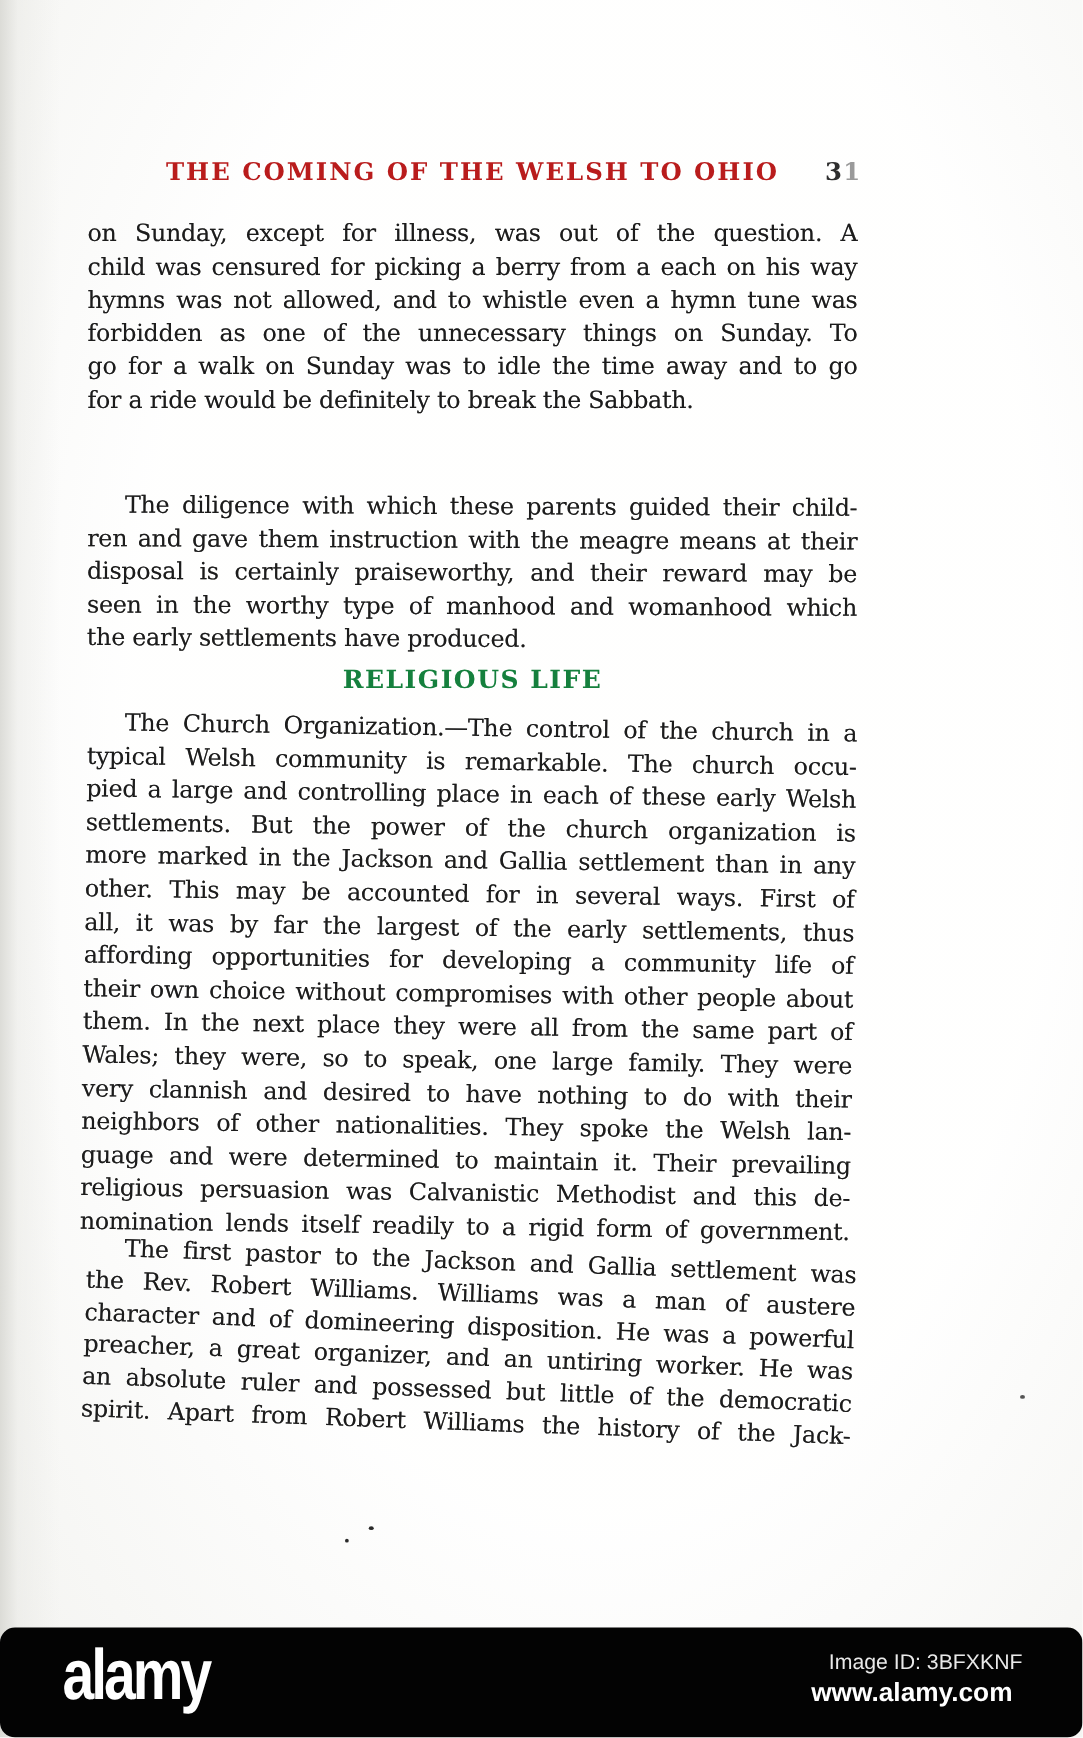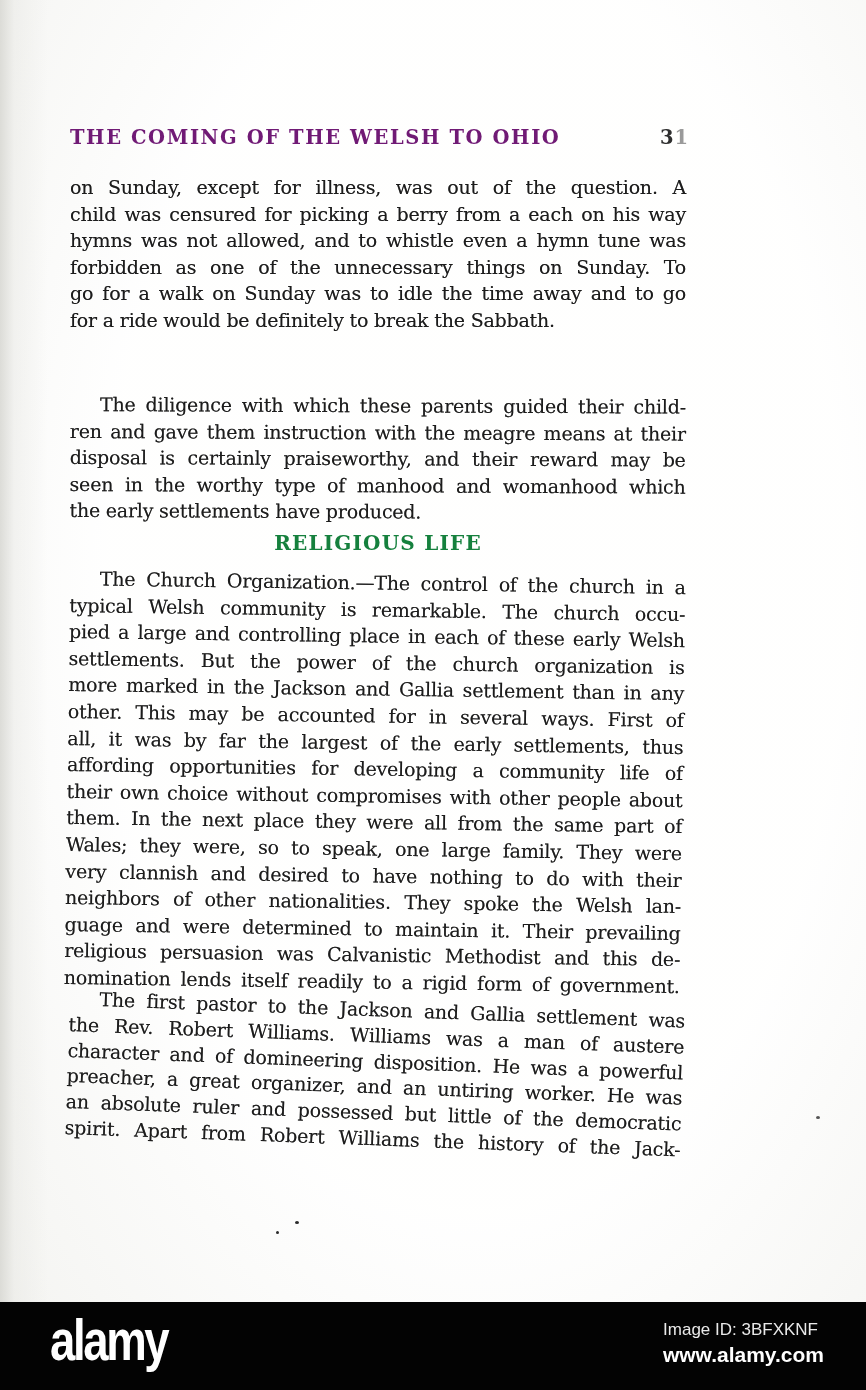--- a/index.html
+++ b/index.html
@@ -10,22 +10,22 @@
   }
   
   .page-shade{
     position:absolute;inset:0;pointer-events:none;
     background:
       linear-gradient(90deg, rgba(215,215,210,.85) 0px, rgba(230,230,226,.45) 14px, rgba(255,255,255,0) 48px),
       radial-gradient(ellipse at 55% 42%, rgba(255,255,255,.9) 55%, rgba(236,236,232,.55) 100%);
   }
   .running-head{
     position:absolute;left:70px;top:126px;width:616px;
-    font-weight:bold;font-size:19.5px;letter-spacing:1.6px;
-    color:#701a75;white-space:nowrap;
+    text-align:center;font-weight:bold;font-size:19.5px;letter-spacing:1.6px;
+    color:#b91c1c;white-space:nowrap;
   }
   .page-num{
     position:absolute;left:660px;top:126px;width:40px;
     font-weight:bold;font-size:19.5px;letter-spacing:1px;
   }
   .pn-dark{color:#2e2e2e;}
   .pn-light{color:#9a9a9a;}
   .para{
     position:absolute;left:70px;width:616px;
     font-size:19px;line-height:26.6px;color:#1c1c1c;
@@ -46,33 +46,34 @@
   }
   .speck{position:absolute;background:#2a2a2a;border-radius:50%;}
   .speck.s1{left:295px;top:1221px;width:4px;height:3px;}
   .speck.s2{left:276px;top:1231px;width:3px;height:3px;}
   .speck.s3{left:816px;top:1116px;width:4px;height:3px;opacity:.8;}
   
   .wm-bar{
     position:absolute;left:0;top:1302px;width:866px;height:88px;
     background:#030303;
     font-family:"Liberation Sans", sans-serif;
+    border-radius:12px;
   }
   .wm-logo{
     position:absolute;left:50px;top:8px;
     color:#fff;font-weight:bold;font-size:57px;line-height:60px;
     letter-spacing:-3px;
     transform:scale(.80,1);transform-origin:0 0;
   }
   .wm-id{
     position:absolute;right:48px;top:18px;
     color:#e9e9e9;font-size:17px;line-height:20px;text-align:right;
   }
   .wm-url{
-    position:absolute;right:42px;top:41px;
+    position:absolute;right:56px;top:41px;
     color:#ffffff;font-size:21px;font-weight:bold;line-height:24px;text-align:right;
   }
 </style>
 </head>
 <body>
 
 <div class="stage">
   <div class="page-shade"></div>
 
   <div class="running-head">THE COMING OF THE WELSH TO OHIO</div>

